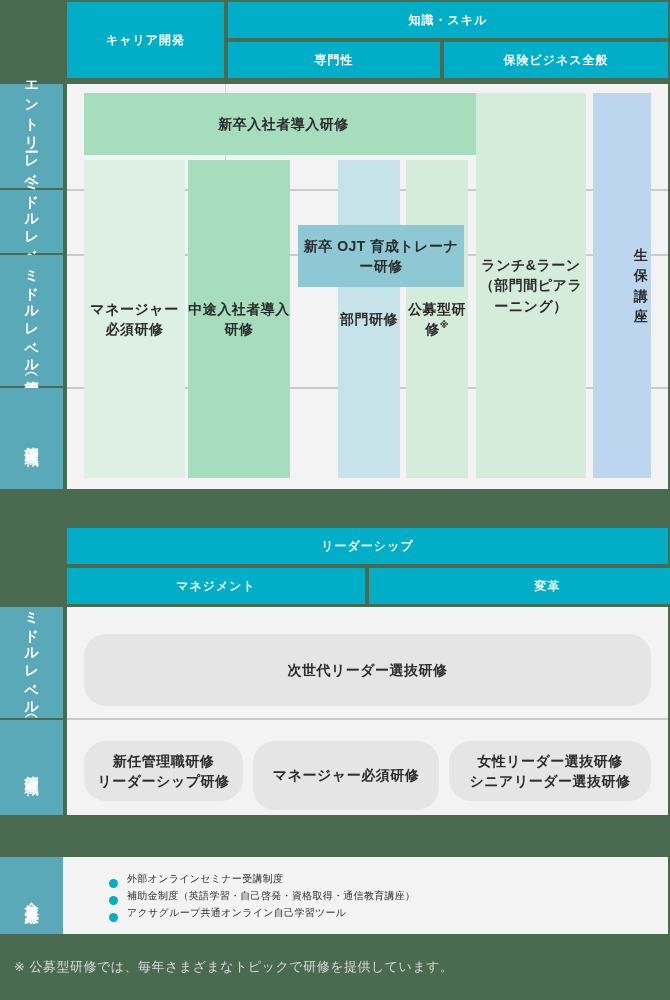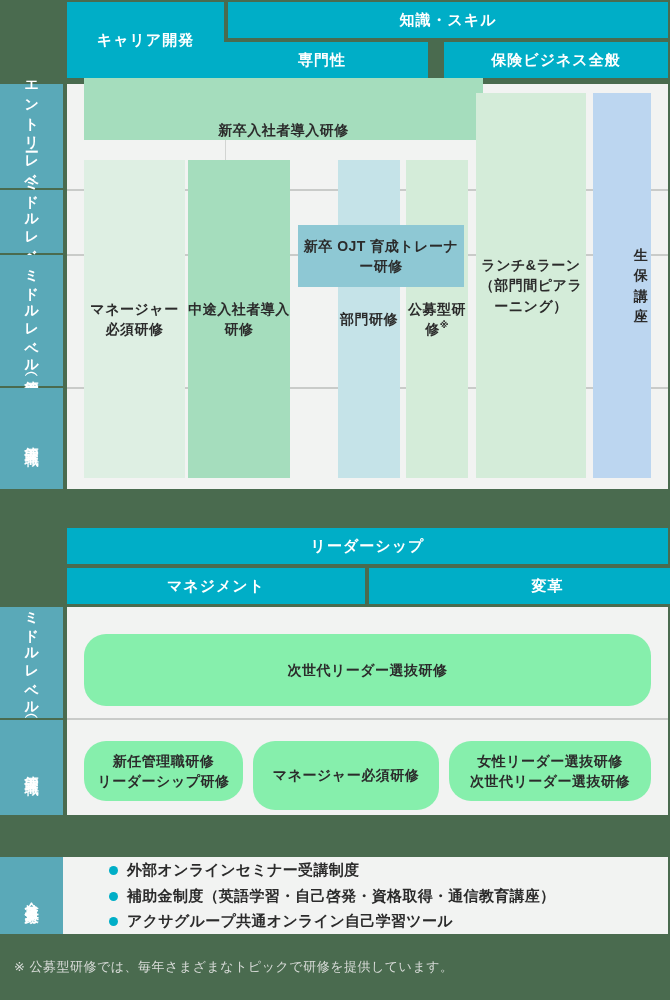--- a/index.html
+++ b/index.html
@@ -17,21 +17,21 @@
 
   .page { position: relative; width: 670px; height: 1000px; }
 
   .hdr {
     position: absolute;
     background: #00aec7;
     color: #ffffff;
     display: flex;
     align-items: center;
     justify-content: center;
-    font-size: 15px;
+    font-size: 12px;
     font-weight: 700;
     letter-spacing: 1px;
     box-sizing: border-box;
     text-align: center;
     line-height: 1.2;
   }
 
   .side {
     position: absolute;
     background: #5aa9b8;
@@ -82,36 +82,36 @@
     box-sizing: border-box;
     letter-spacing: 0.5px;
   }
 
   .c-green-mid { background: #a5ddbd; }
   .c-green-lite { background: #deefe3; }
   .c-green-pale { background: #d4ecd9; }
   .c-teal-mid   { background: #8ec8d4; }
   .c-teal-lite  { background: #c5e3e8; }
   .c-blue-mid   { background: #bcd6f0; }
-  .c-blue-lite  { background: #86efac; border-radius: 22px; }
+  .c-blue-lite  { background: #e5e5e5; border-radius: 22px; }
 
   .sup { font-size: 9px; vertical-align: super; }
 
   
   .bullets {
     position: absolute;
     box-sizing: border-box;
     padding-left: 46px;
     display: flex;
     flex-direction: column;
     justify-content: center;
   }
   .bullet-line {
-    font-size: 15px;
-    font-weight: 700;
+    font-size: 10px;
+    font-weight: 400;
     color: #2b2b2b;
     line-height: 1.72;
     letter-spacing: 0.3px;
     position: relative;
     padding-left: 18px;
   }
   .bullet-line::before {
     content: "";
     position: absolute;
     left: 0;
@@ -136,21 +136,21 @@
 <div class="page">
 
   <div class="hdr" style="left:67px; top:2px; width:157px; height:76px;">
     <span>キャリア開発</span>
   </div>
 
   <div class="hdr" style="left:228px; top:2px; width:440px; height:36px;">
     <span>知識・スキル</span>
   </div>
 
-  <div class="hdr" style="left:216px; top:42px; width:212px; height:36px;">
+  <div class="hdr" style="left:228px; top:42px; width:212px; height:36px;">
     <span>専門性</span>
   </div>
 
   <div class="hdr" style="left:444px; top:42px; width:224px; height:36px;">
     <span>保険ビジネス全般</span>
   </div>
 
   <div class="bodyarea" style="left:67px; top:84px; width:601px; height:405px;"></div>
 
   <div class="collinefaint" style="left:225px; top:84px; height:100px;"></div>
@@ -165,21 +165,21 @@
     <span class="vtext">ミドルレベル（管理職候補）</span>
   </div>
   <div class="side" style="left:0px; top:388px; width:63px; height:101px;">
     <span class="vtext">管理職</span>
   </div>
 
   <div class="rowline" style="left:67px; top:189px; width:601px;"></div>
   <div class="rowline" style="left:67px; top:254px; width:601px;"></div>
   <div class="rowline" style="left:67px; top:387px; width:601px;"></div>
 
-  <div class="cell c-green-mid" style="left:84px; top:78px; width:399px; height:62px;align-items:flex-end;">
+  <div class="cell c-green-mid" style="left:84px; top:93px; width:399px; height:62px;">
     <span>新卒入社者導入研修</span>
   </div>
 
   <div class="cell c-green-lite" style="left:84px; top:160px; width:101px; height:318px; white-space:pre-line;">マネージャー必須研修</div>
 
   <div class="cell c-green-mid" style="left:188px; top:160px; width:102px; height:318px; white-space:pre-line;">中途入社者導入研修</div>
 
   <div class="cell c-teal-lite" style="left:338px; top:160px; width:62px; height:318px;">
     <span class="small" style="white-space:pre-line;">部門研修</span>
   </div>
@@ -226,21 +226,21 @@
   </div>
 
   <div class="cell c-blue-lite" style="left:84px; top:741px; width:159px; height:60px; white-space:pre-line;">新任管理職研修
 リーダーシップ研修</div>
 
   <div class="cell c-blue-lite" style="left:253px; top:741px; width:186px; height:69px;">
     <span>マネージャー必須研修</span>
   </div>
 
   <div class="cell c-blue-lite" style="left:449px; top:741px; width:202px; height:60px; white-space:pre-line;">女性リーダー選抜研修
-次世代リーダー選抜研修</div>
+シニアリーダー選抜研修</div>
 
   <div class="side" style="left:0px; top:857px; width:63px; height:77px;">
     <span class="vtext">全社員対象</span>
   </div>
 
   <div class="bodyarea" style="left:63px; top:857px; width:605px; height:77px;"></div>
 
   <div class="bullets" style="left:63px; top:857px; width:605px; height:77px;">
     <div class="bullet-line">外部オンラインセミナー受講制度</div>
     <div class="bullet-line">補助金制度（英語学習・自己啓発・資格取得・通信教育講座）</div>

